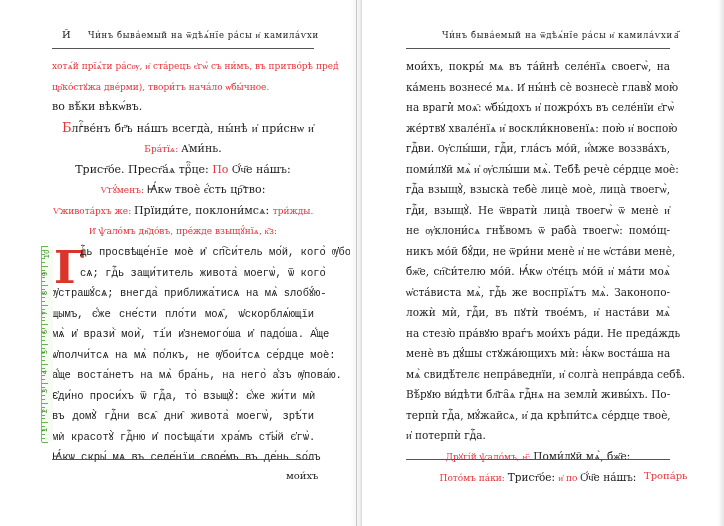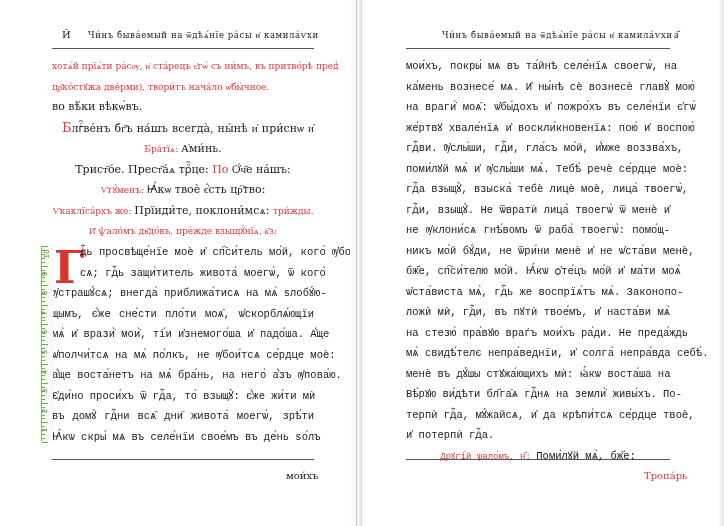--- a/index.html
+++ b/index.html
@@ -71,36 +71,37 @@
 
   <div class="text-block" style="left:52px; top:56px; width:262px;">
     <span class="line red rubric-small">хотѧ́й прїѧ́ти ра́сѹ, и҆ ста́рецъ є҆гѡ̀ съ ни́мъ, въ притво́рѣ пред̾</span>
     <span class="line red rubric-small" style="text-align-last:left">цр҃ко́стꙋжа две́рми), твори́тъ нача́ло ѡ҆бы́чное.</span>
     <span class="line" style="text-align-last:left">во вѣ́ки вѣкѡ́въ.</span>
     <span class="line" style="padding-left:10px"><span class="red big">Б</span><span>лгⷭ҇ве́нъ бг҃ъ на́шъ всегда̀, ны́нѣ и҆ при́снѡ и҆</span></span>
 
     <span class="line center"><span class="red rubric-small">Бра́тїѧ: </span><span>А҆ми́нь.</span></span>
     <span class="line center"><span>Трист҃о́е. Прест҃а́ѧ трⷪ҇це: </span><span class="red">По </span><span>Ѻ҆́ч҃е на́шъ:</span></span>
     <span class="line center"><span class="red rubric-small">Ѵ҆гꙋ́менъ: </span><span>Ꙗ҆́кѡ твоѐ є҆́сть цр҇тво:</span></span>
-    <span class="line center"><span class="red rubric-small">Ѵ҆каклїса́рхъ же: </span><span>Прїиди́те, поклони́мсѧ: </span><span class="red rubric-small">три́жды.</span></span>
+    <span class="line center"><span class="red rubric-small">Ѵ҆живота́рхъ же: </span><span>Прїиди́те, поклони́мсѧ: </span><span class="red rubric-small">три́жды.</span></span>
     <span class="line center red rubric-small">И҆ ѱало́мъ дв҃до́въ, пре́жде взыщꙋ́нїѧ, к҃з:</span>
   </div>
 
   <div class="dropcap" style="left:54px; top:248px;">Г</div>
 
   <div class="text-block" style="left:52px; top:242px; width:262px; font-size:10.5px;font-family:Liberation Mono, monospace;">
     <span class="line" style="padding-left:28px">дⷭ҇ь просвѣще́нїе моѐ и҆ сп҇си́тель мо́й, кого̀ ѹ҆бою́-</span>
     <span class="line" style="padding-left:28px">сѧ; гдⷭ҇ь защи́титель живота̀ моегѡ̀, ѿ кого̀</span>
     <span class="line">ѹ҆страшꙋ́сѧ; внегда̀ приближа́тисѧ на мѧ̀ ѕлобꙋ́ю-</span>
     <span class="line">щымъ, є҆́же сне́сти пло́ти моѧ̑, ѡ҆скорблѧ́ющїи</span>
     <span class="line">мѧ̀ и҆ врази̇̀ мои̇̀, ті́и и҆знемого́ша и҆ падо́ша. А҆́ще</span>
     <span class="line">ѡ҆полчи́тсѧ на мѧ̀ по́лкъ, не ѹ҆бои́тсѧ се́рдце моѐ:</span>
     <span class="line">а҆́ще воста́нетъ на мѧ̀ бра́нь, на него̀ а҆́зъ ѹ҆пова́ю.</span>
     <span class="line">Є҆ди́но проси́хъ ѿ гдⷭ҇а, то̀ взыщꙋ̀: є҆́же жи́ти мѝ</span>
     <span class="line">въ домꙋ̀ гдⷭ҇ни всѧ̑ дни̑ живота̀ моегѡ̀, зрѣ́ти</span>
+    <span class="line">мѝ красотꙋ̀ гдⷭ҇ню и҆ посѣща́ти хра́мъ ст҃ы́й є҆гѡ̀.</span>
     <span class="line">Ꙗ҆́кѡ скры́ мѧ въ селе́нїи свое́мъ въ де́нь ѕо́лъ</span>
   </div>
 
   <div class="rule" style="left:52px; top:459px; width:262px;"></div>
   <span class="catchword" style="left:286px;">мои́хъ</span>
 </div>
 
 <div class="ruler" id="ruler">
     <div class="tick" style="top: 196px; width: 6px;"></div>
     <div class="tick" style="top: 192.08px; width: 3px;"></div>
@@ -166,41 +167,42 @@
   </div>
 
 <div class="gutter"></div>
 <div class="gutter-edge"></div>
 
 <div class="page page-right">
   <span class="running-head" style="left:80px">Чи́нъ быва́емый на ѿдѣѧ́нїе ра́сы и҆ камила́ѵхи</span>
   <span class="folio" style="left:312px">а҃</span>
   <div class="rule" style="left:44px; top:48px; width:264px;"></div>
 
-  <div class="text-block" style="left:44px; top:56px; width:264px; font-size:10.5px;font-family:Liberation Mono, monospace;" id="right-lines">
+  <div class="text-block" style="left:44px; top:56px; width:264px; font-size:10.5px;" id="right-lines">
       <span class="line">мои́хъ, покры́ мѧ въ та́йнѣ селе́нїѧ своегѡ̀, на</span>
       <span class="line">ка́мень вознесе́ мѧ. И҆ ны́нѣ сѐ вознесѐ главꙋ̀ мою̀</span>
       <span class="line">на враги̇̀ моѧ̑: ѡ҆бы́дохъ и҆ пожро́хъ въ селе́нїи є҆гѡ̀</span>
       <span class="line">же́ртвꙋ хвале́нїѧ и҆ воскли́кновенїѧ: пою̀ и҆ воспою̀</span>
       <span class="line">гдⷭ҇ви. Ѹ҆слы́ши, гдⷭ҇и, гла́съ мо́й, и҆́мже воззва́хъ,</span>
       <span class="line">поми́лꙋй мѧ̀ и҆ ѹ҆слы́ши мѧ̀. Тебѣ̀ речѐ се́рдце моѐ:</span>
       <span class="line">гдⷭ҇а взыщꙋ̀, взыска̀ тебѐ лицѐ моѐ, лица̀ твоегѡ̀,</span>
       <span class="line">гдⷭ҇и, взыщꙋ̀. Не ѿвратѝ лица̀ твоегѡ̀ ѿ менѐ и҆</span>
       <span class="line">не ѹ҆клони́сѧ гнѣ́вомъ ѿ раба̀ твоегѡ̀: помо́щ-</span>
       <span class="line">никъ мо́й бꙋ́ди, не ѿри́ни менѐ и҆ не ѡ҆ста́ви менѐ,</span>
       <span class="line">бж҃е, сп҇си́телю мо́й. Ꙗ҆́кѡ ѻ҆те́цъ мо́й и҆ ма́ти моѧ̀</span>
       <span class="line">ѡ҆ста́виста мѧ̀, гдⷭ҇ь же воспрїѧ́тъ мѧ̀. Законопо-</span>
       <span class="line">ложѝ мѝ, гдⷭ҇и, въ пꙋтѝ твое́мъ, и҆ наста́ви мѧ̀</span>
       <span class="line">на стезю̀ пра́вꙋю враѓъ мои́хъ ра́ди. Не преда́ждь</span>
+      <span class="line">менѐ въ дꙋ́шы стꙋжа́ющихъ мѝ: ꙗ҆́кѡ воста́ша на</span>
       <span class="line">мѧ̀ свидѣ́телє непра́веднїи, и҆ солга̀ непра́вда себѣ̀.</span>
-      <span class="line">менѐ въ дꙋ́шы стꙋжа́ющихъ мѝ: ꙗ҆́кѡ воста́ша на</span>
       <span class="line">Вѣ́рꙋю ви́дѣти бл҃га̑ѧ гдⷭ҇нѧ на земли̇̀ живы́хъ. По-</span>
       <span class="line">терпѝ гдⷭ҇а, мꙋ́жайсѧ, и҆ да крѣпи́тсѧ се́рдце твоѐ,</span>
       <span class="line" style="text-align-last: left;">и҆ потерпѝ гдⷭ҇а.</span>
       <span class="line center"><span class="red rubric-small">Дрꙋгі́й ѱало́мъ, н҃: </span><span>Поми́лꙋй мѧ̀, бж҃е:</span></span>
+      <span class="line center"><span class="red rubric-small">Пото́мъ па́ки: </span><span>Трист҃о́е: </span><span class="red rubric-small">и҆ по </span><span>Ѻ҆́ч҃е на́шъ:</span></span>
     </div>
 
   <div class="text-block" style="left:44px; top:446px; width:264px;"></div>
 
   <div class="rule" style="left:44px; top:459px; width:264px;"></div>
   <span class="catchword red" style="left:282px;">Тропа́рь</span>
 </div>
 
 <div class="right-edge"></div>
 

